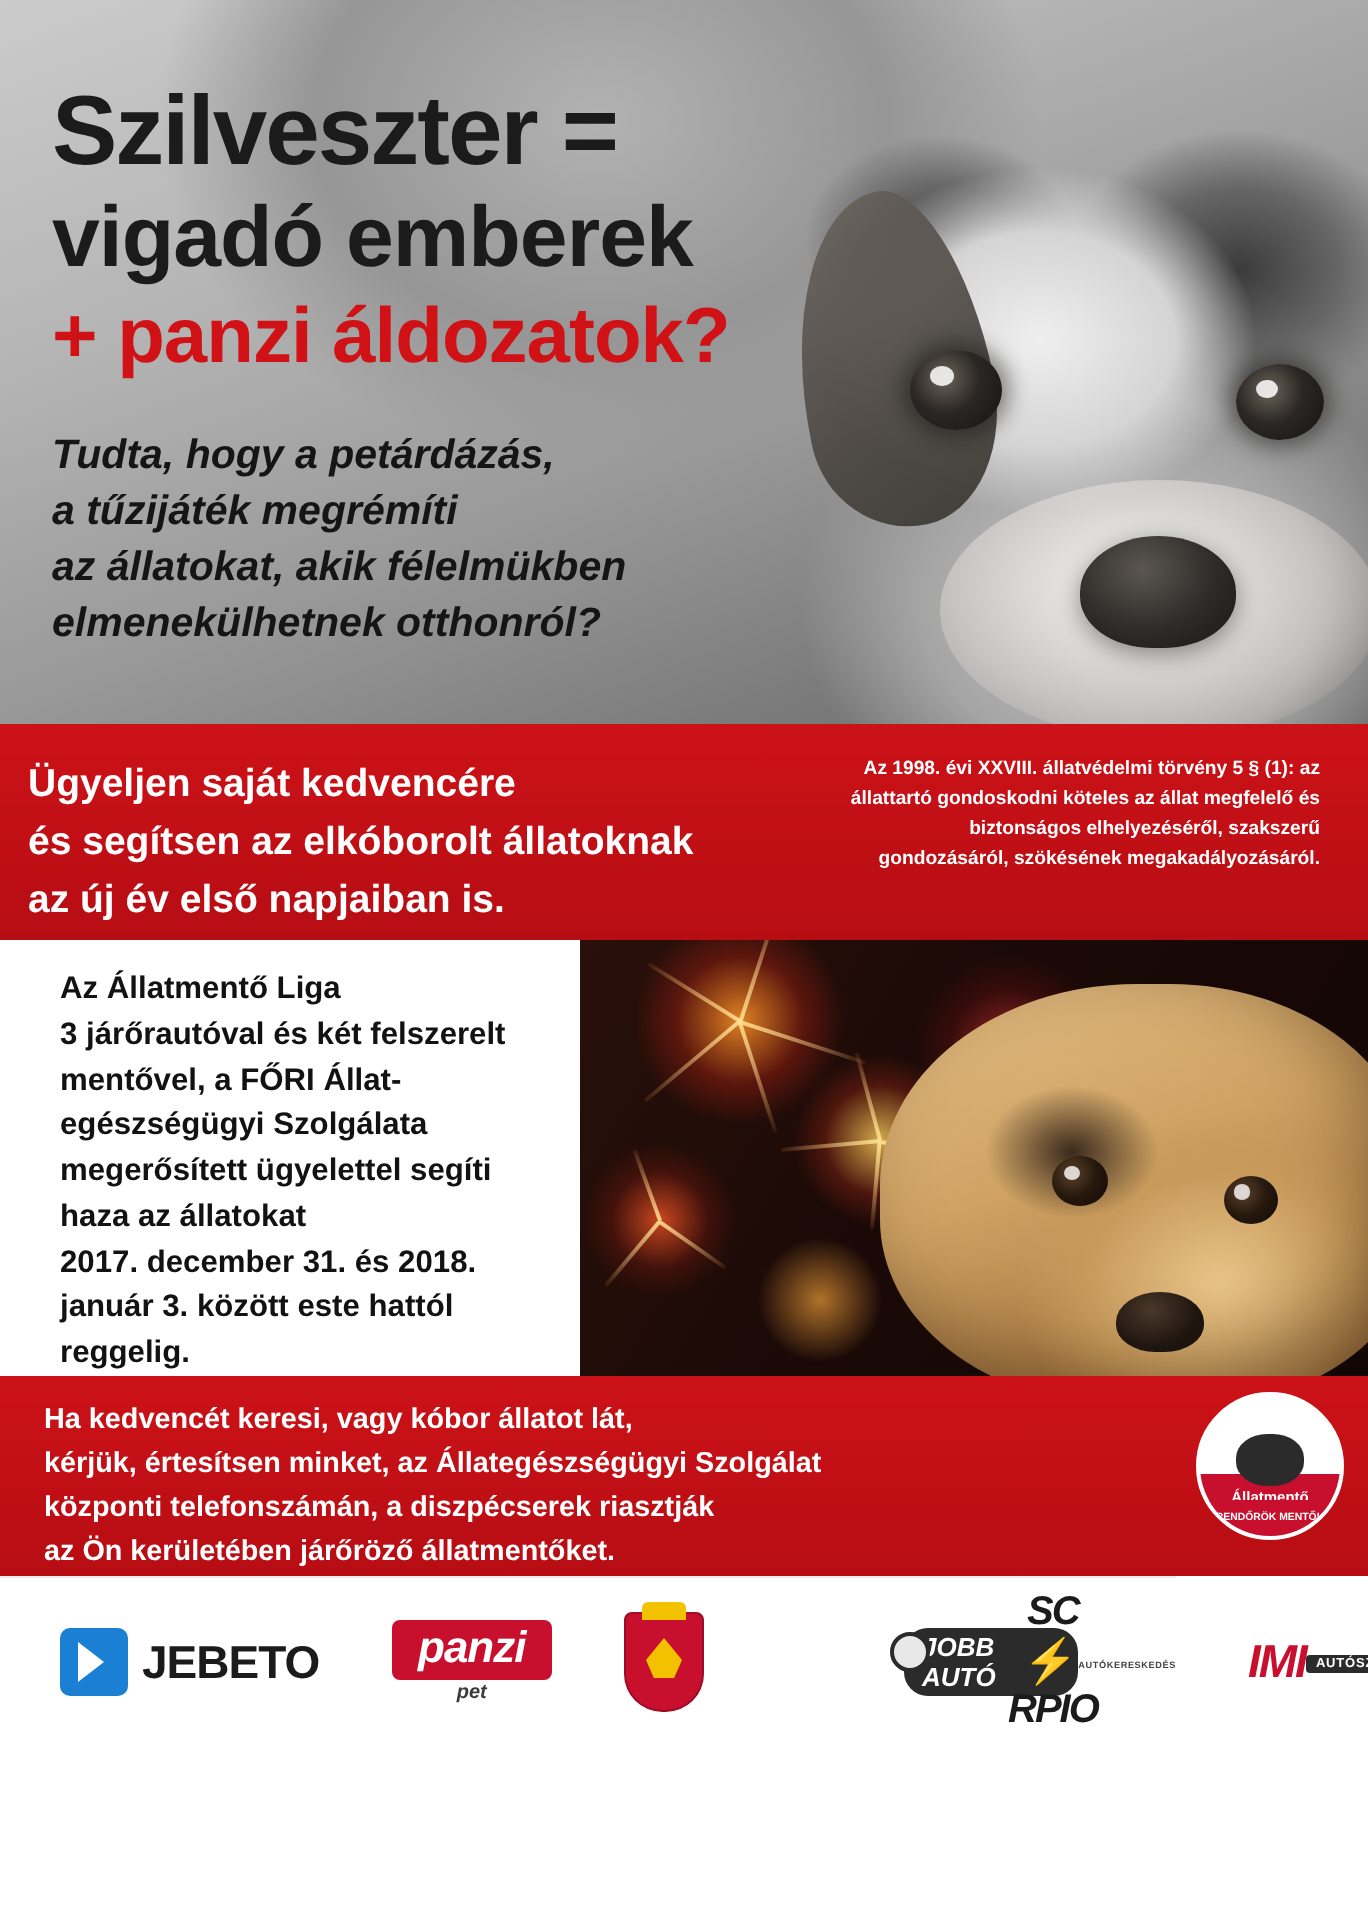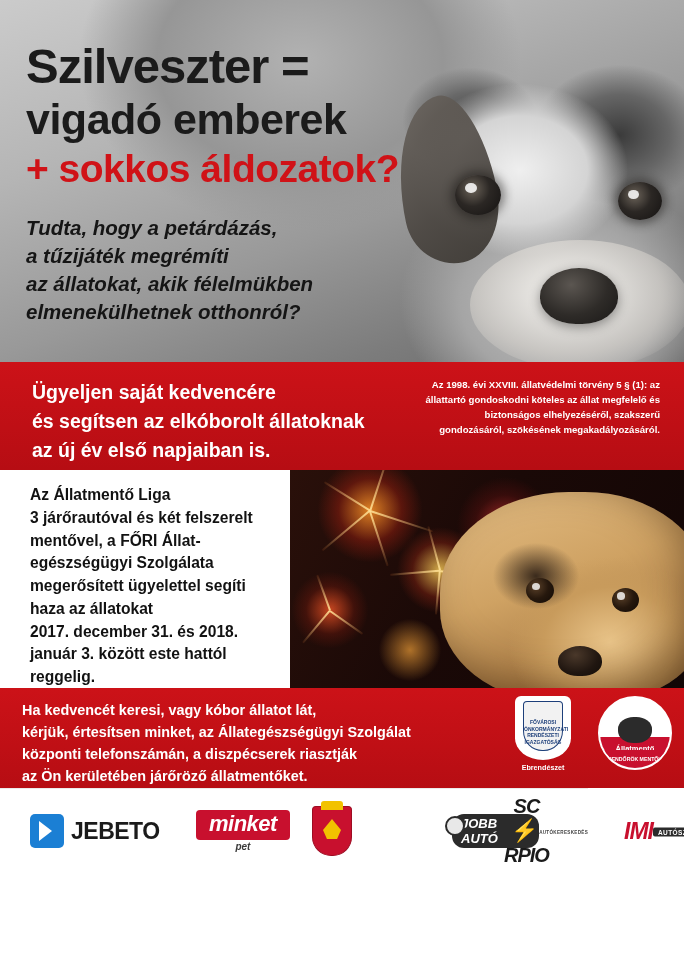--- a/index.html
+++ b/index.html
@@ -129,21 +129,21 @@
   .band-red {
     position: relative;
     width: 684px;
     height: 108px;
     background: #c41016;
     background: linear-gradient(180deg, #cc1218 0%, #b60d13 100%);
     overflow: hidden;
   }
   .band-red .left {
     position: absolute;
-    left: 32px; top: 16px;
+    left: 14px; top: 16px;
     width: 380px;
     color: #ffffff;
     font-size: 19.5px;
     font-weight: bold;
     line-height: 1.48;
   }
   .band-red .right {
     position: absolute;
     left: 424px; top: 16px;
     width: 236px;
@@ -461,21 +461,21 @@
     <div class="hero-photo"></div>
     <div class="ear"></div>
     <div class="muzzle"></div>
     <div class="eye eye-left"></div>
     <div class="eye eye-right"></div>
     <div class="nose"></div>
 
     <div class="hero-text">
       <div class="h-line1">Szilveszter =</div>
       <div class="h-line2">vigadó emberek</div>
-      <div class="h-line3">+ sokkos áldozatok?</div>
+      <div class="h-line3">+ panzi áldozatok?</div>
       <div class="h-sub" style="white-space:pre-line">Tudta, hogy a petárdázás,
 a tűzijáték megrémíti
 az állatokat, akik félelmükben
 elmenekülhetnek otthonról?</div>
     </div>
   </div>
 
   <div class="band-red">
     <div class="left" style="white-space:pre-line">Ügyeljen saját kedvencére
 és segítsen az elkóborolt állatoknak
@@ -513,52 +513,40 @@
 január 3. között este hattól
 reggelig.</div>
   </div>
 
   <div class="band-red2">
     <div class="txt" style="white-space:pre-line">Ha kedvencét keresi, vagy kóbor állatot lát,
 kérjük, értesítsen minket, az Állategészségügyi Szolgálat
 központi telefonszámán, a diszpécserek riasztják
 az Ön kerületében járőröző állatmentőket.</div>
 
-    <div class="logo-box crest-logo">
-      <div class="shield">
-        <div class="s-crown"></div>
-        <div class="s-in">
-          <div>FŐVÁROSI</div>
-          <div>ÖNKORMÁNYZATI</div>
-          <div>RENDÉSZETI</div>
-          <div>IGAZGATÓSÁG</div>
-        </div>
-      </div>
-      <div class="crest-cap">Ebrendészet</div>
-    </div>
 
     <div class="logo-box amento-logo">
       <div class="amento-circle">
         <div class="top-arc">Állatmentő</div>
         <div class="mid-face"></div>
         <div class="bot-arc">RENDŐRÖK MENTŐK</div>
       </div>
     </div>
   </div>
 
 
   <div class="sponsors">
 
     <div class="sp sp-jebeto">
       <div class="jb-mark"></div>
       <div class="jb-text">JEBETO</div>
     </div>
 
     <div class="sp sp-panzi">
-      <div class="pz-box">minket</div>
+      <div class="pz-box">panzi</div>
       <div class="pz-sub">pet</div>
     </div>
 
     <div class="sp sp-crest">
       <div class="crest2"></div>
     </div>
 
 
     <div class="sp sp-jobb">
       <div class="jobb-el">JOBB AUTÓ</div>

